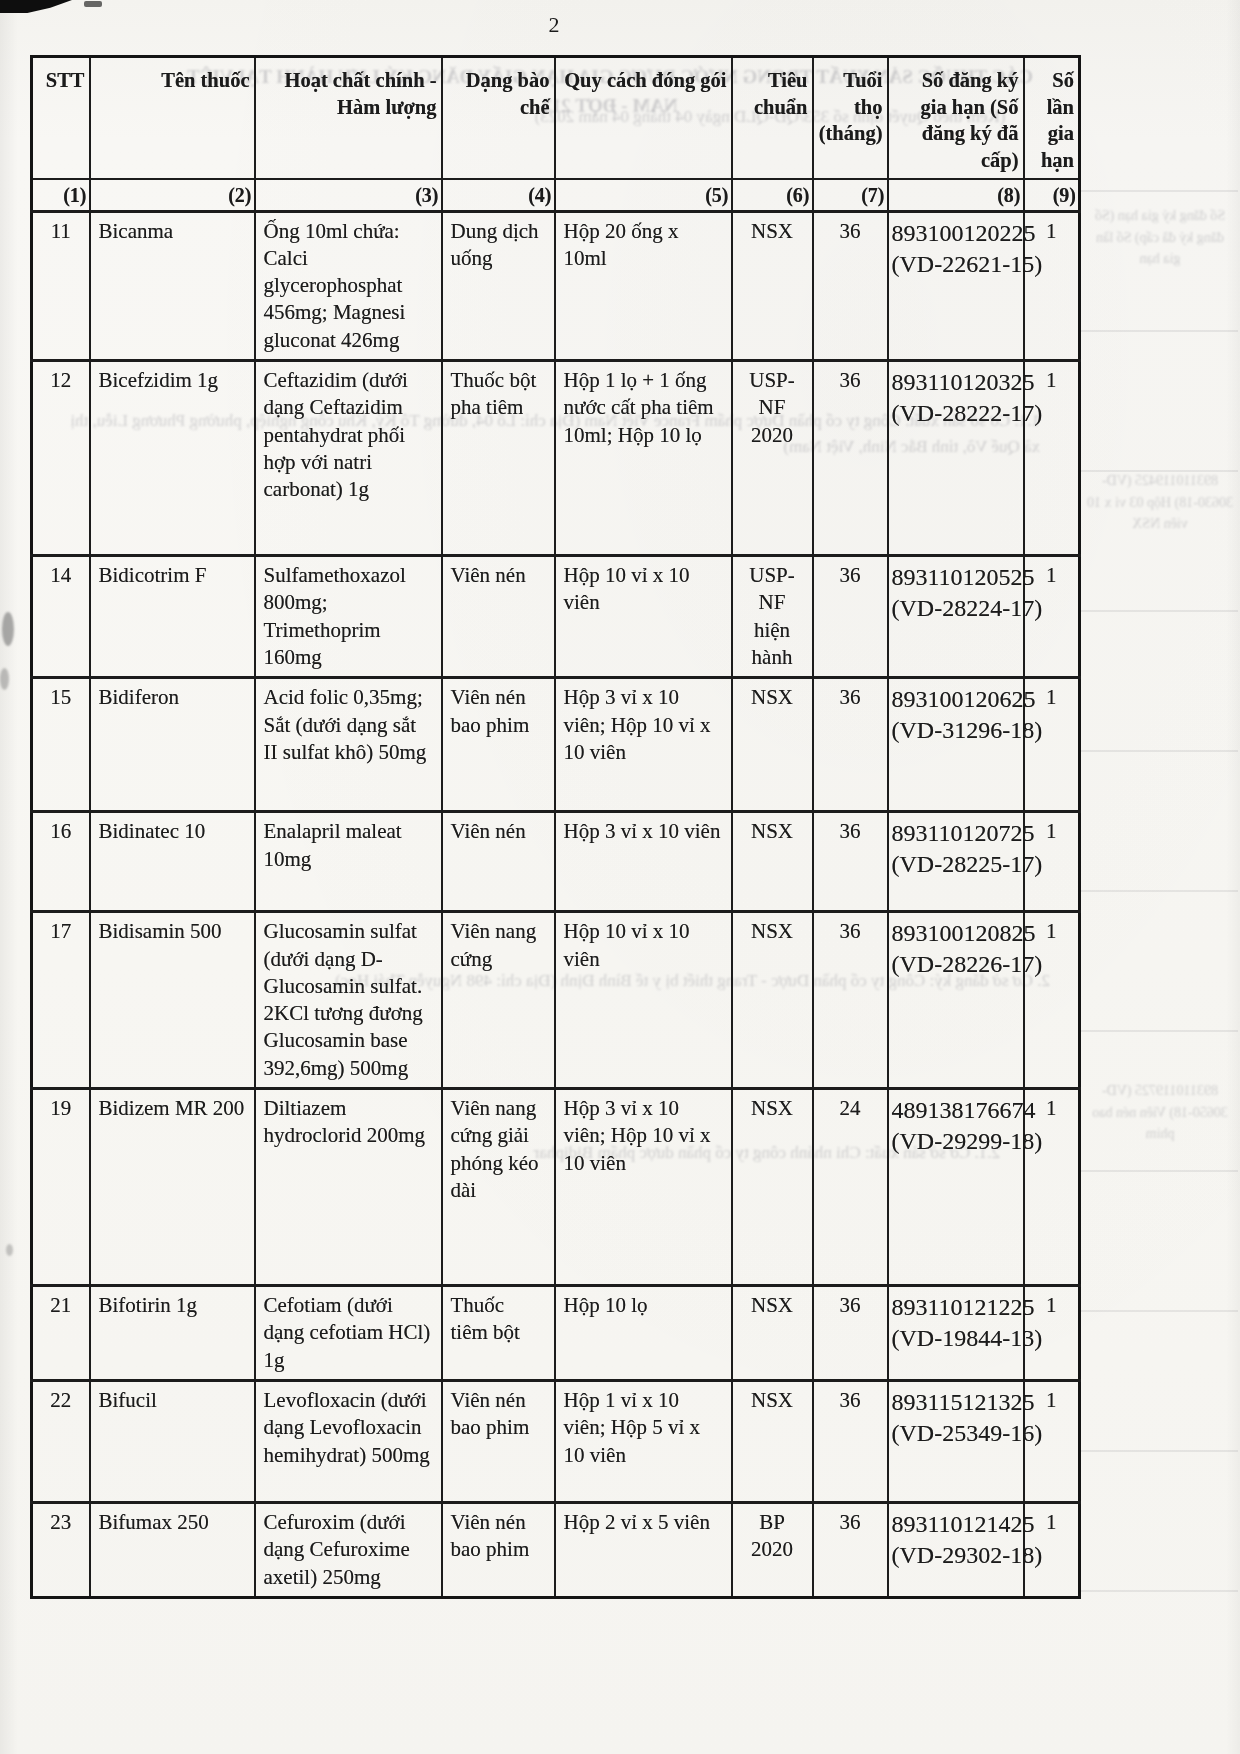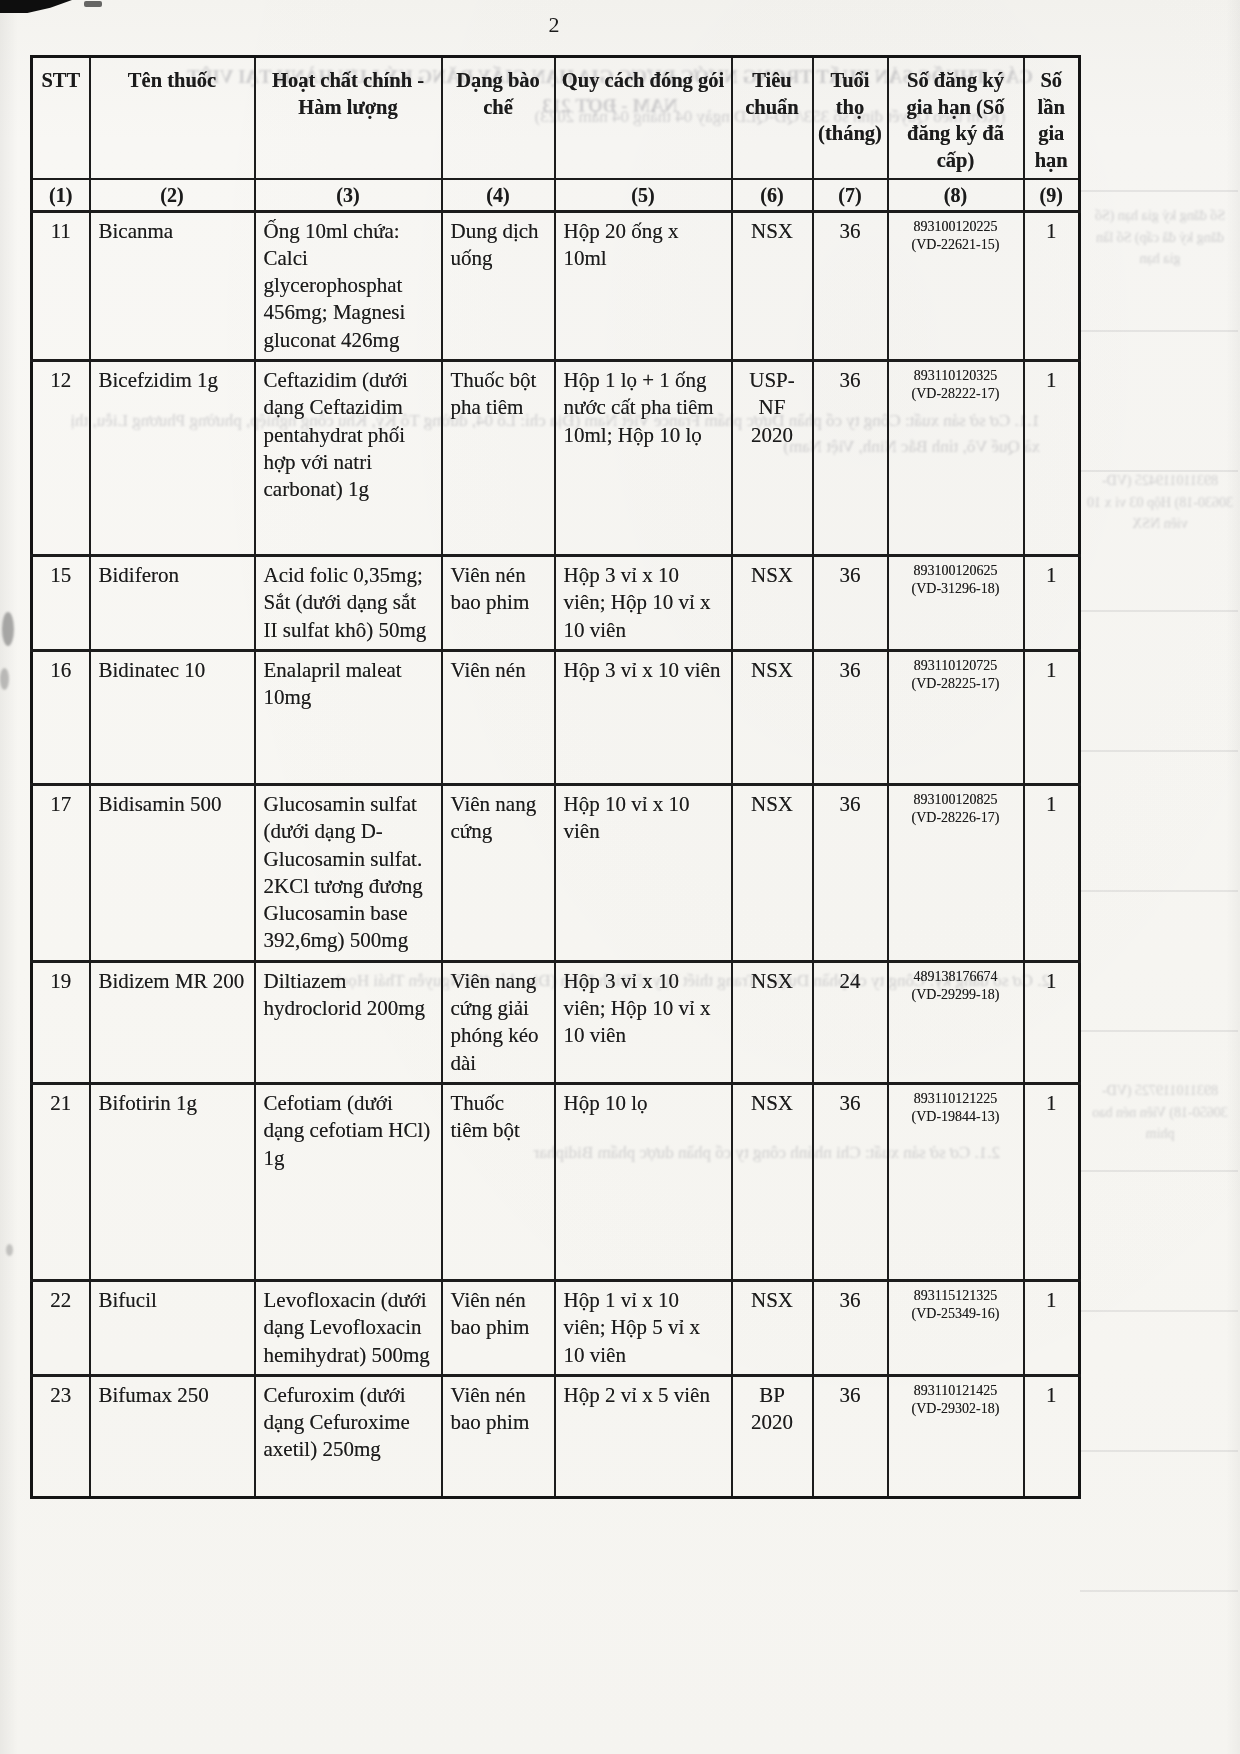--- a/index.html
+++ b/index.html
@@ -14,42 +14,42 @@
       linear-gradient(180deg,#f4f3ef 0%,#f8f7f4 8%,#f7f6f2 55%,#f5f4f0 100%);
   }
   .page-number{position:absolute;top:12px;left:30px;width:1048px;text-align:center;
     font-size:22px;z-index:2}
   .table-wrap{position:absolute;left:30px;top:55px;width:1048px;z-index:2}
   table{width:100%;table-layout:fixed;border-collapse:collapse;border:3px solid #141414}
   col.w1{width:58px}col.w2{width:165px}col.w3{width:187px}col.w4{width:113px}
   col.w5{width:177px}col.w6{width:81px}col.w7{width:75px}col.w8{width:136px}col.w9{width:56px}
   th,td{border:2px solid #1c1c1c;vertical-align:top;padding:5px 8px;
     font-size:21px;line-height:1.3;text-shadow:0 0 .4px rgba(10,10,10,.5)}
-  thead th{font-weight:bold;text-align:center;font-size:20.5px;padding:9px 4px 4px}
+  thead th{font-weight:bold;text-align:right;font-size:20.5px;padding:9px 4px 4px}
   thead tr:first-child{height:105px}
   thead tr:first-child th:nth-child(5){white-space:nowrap}
   thead tr:nth-child(2){height:32px}
   thead tr:nth-child(2) th{font-size:20px;padding:2px;border-bottom-width:3px}
   tbody td{border-top-width:3px}
   tbody tr:nth-child(1){height:140px}
   tbody tr:nth-child(2){height:195px}
   tbody tr:nth-child(3){height:68px}
   tbody tr:nth-child(4){height:134px}
   tbody tr:nth-child(5){height:100px}
   tbody tr:nth-child(6){height:67px}
   tbody tr:nth-child(7){height:197px}
   tbody tr:nth-child(8){height:77px}
   tbody tr:nth-child(9){height:122px}
   tbody tr:nth-child(10){height:65px}
   tbody tr:nth-child(11){height:98px}
   tbody tr:nth-child(12){height:100px}
   tbody tr:nth-child(13){height:97px}
   .c-stt,.c-std,.c-shelf,.c-renew{text-align:center}
   .c-reg{text-align:center;padding:5px 3px}
-  .c-reg div{white-space:nowrap;font-size:14px}
+  .c-reg div{white-space:nowrap;font-size:24px}
   
   .ghost{position:absolute;z-index:1;transform:scaleX(-1);filter:blur(1.3px);
     color:#74747e;opacity:.30;pointer-events:none;line-height:1.55;text-align:center}
   .g0{top:62px;left:170px;width:880px;font-size:19px;font-weight:bold}
   .g1{top:104px;left:520px;width:500px;font-size:17px}
   .g2{top:408px;left:60px;width:980px;font-size:17px;text-align:left}
   .g3{top:205px;left:1086px;width:148px;font-size:14px}
   .g4{top:470px;left:1086px;width:148px;font-size:14px}
   .g5{top:1080px;left:1086px;width:148px;font-size:14px}
   .g6{top:968px;left:150px;width:900px;font-size:17px;text-align:left}
@@ -149,20 +149,34 @@
     <td class="c-std">USP-NF 2020</td>
     <td class="c-shelf">36</td>
     <td class="c-reg">
       <div>893110120325</div>
       <div>(VD-28222-17)</div>
     </td>
     <td class="c-renew">1</td>
   </tr>
 
 
+  <tr>
+    <td class="c-stt">14</td>
+    <td class="c-name">Bidicotrim F</td>
+    <td class="c-ing">Sulfamethoxazol 800mg; Trimethoprim 160mg</td>
+    <td class="c-form">Viên nén</td>
+    <td class="c-pack">Hộp 10 vỉ x 10 viên</td>
+    <td class="c-std">USP-NF hiện hành</td>
+    <td class="c-shelf">36</td>
+    <td class="c-reg">
+      <div>893110120525</div>
+      <div>(VD-28224-17)</div>
+    </td>
+    <td class="c-renew">1</td>
+  </tr>
 
   <tr>
     <td class="c-stt">15</td>
     <td class="c-name">Bidiferon</td>
     <td class="c-ing">Acid folic 0,35mg; Sắt (dưới dạng sắt II sulfat khô) 50mg</td>
     <td class="c-form">Viên nén bao phim</td>
     <td class="c-pack">Hộp 3 vỉ x 10 viên; Hộp 10 vỉ x 10 viên</td>
     <td class="c-std">NSX</td>
     <td class="c-shelf">36</td>
     <td class="c-reg">

